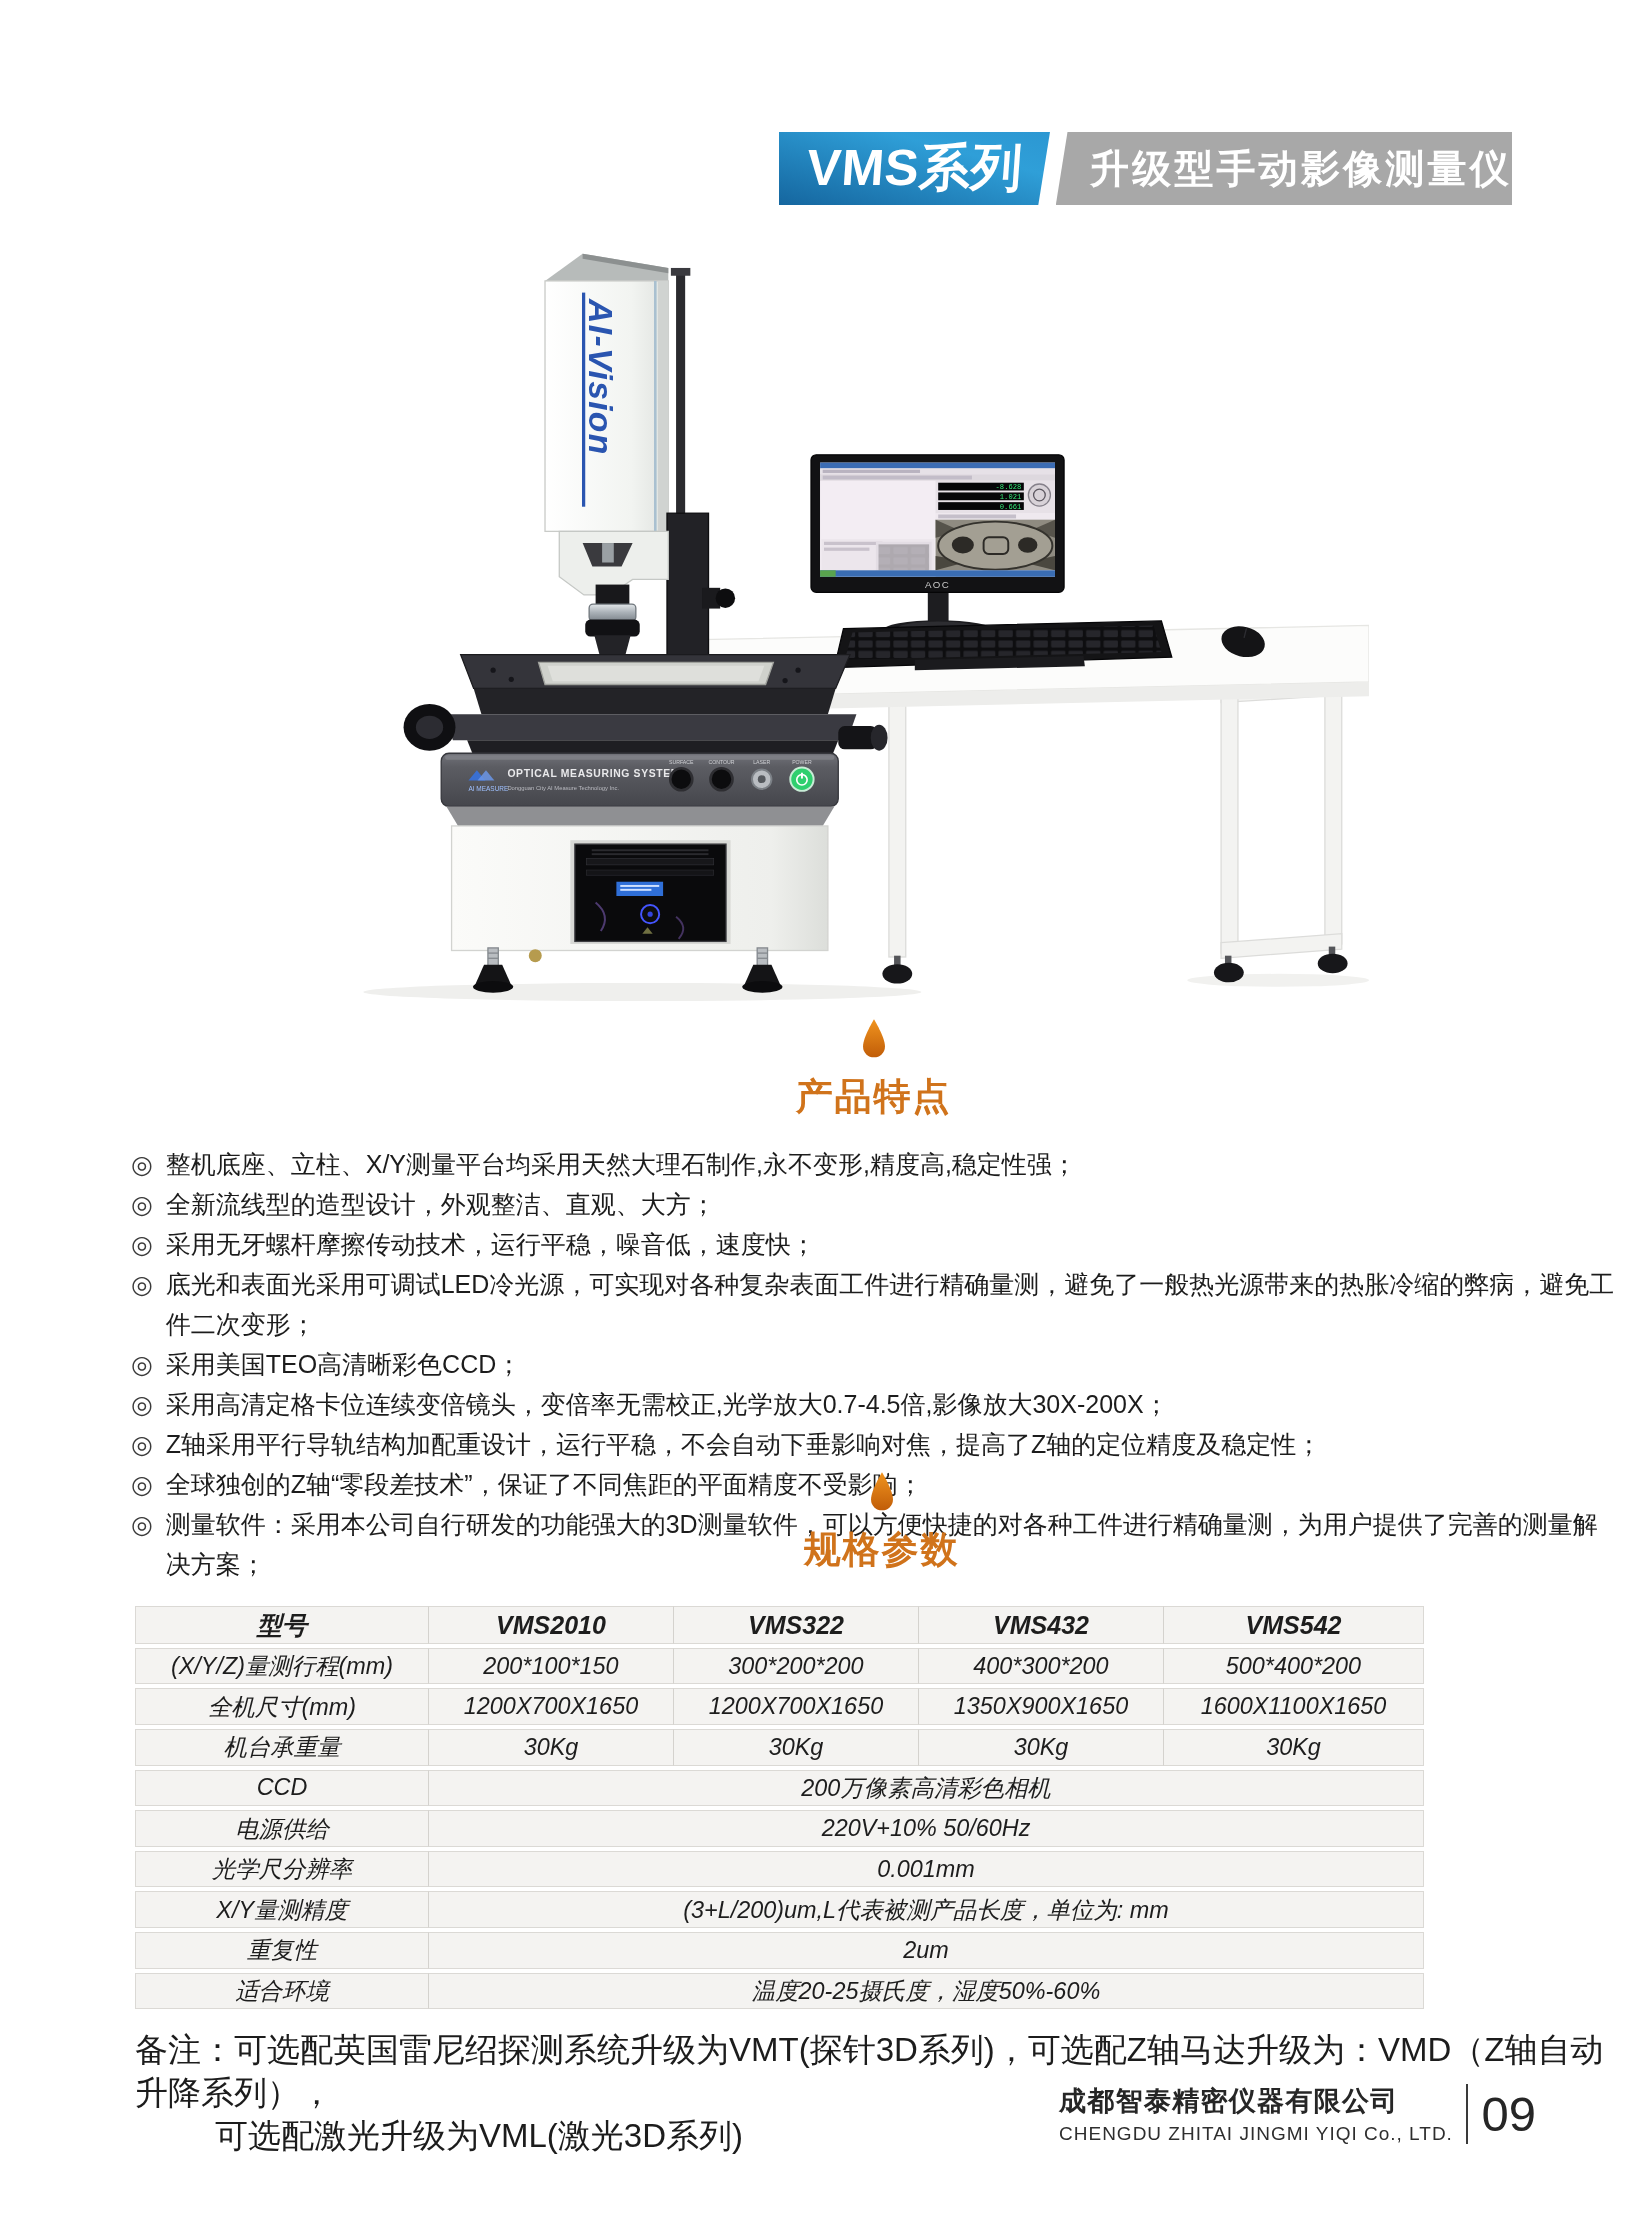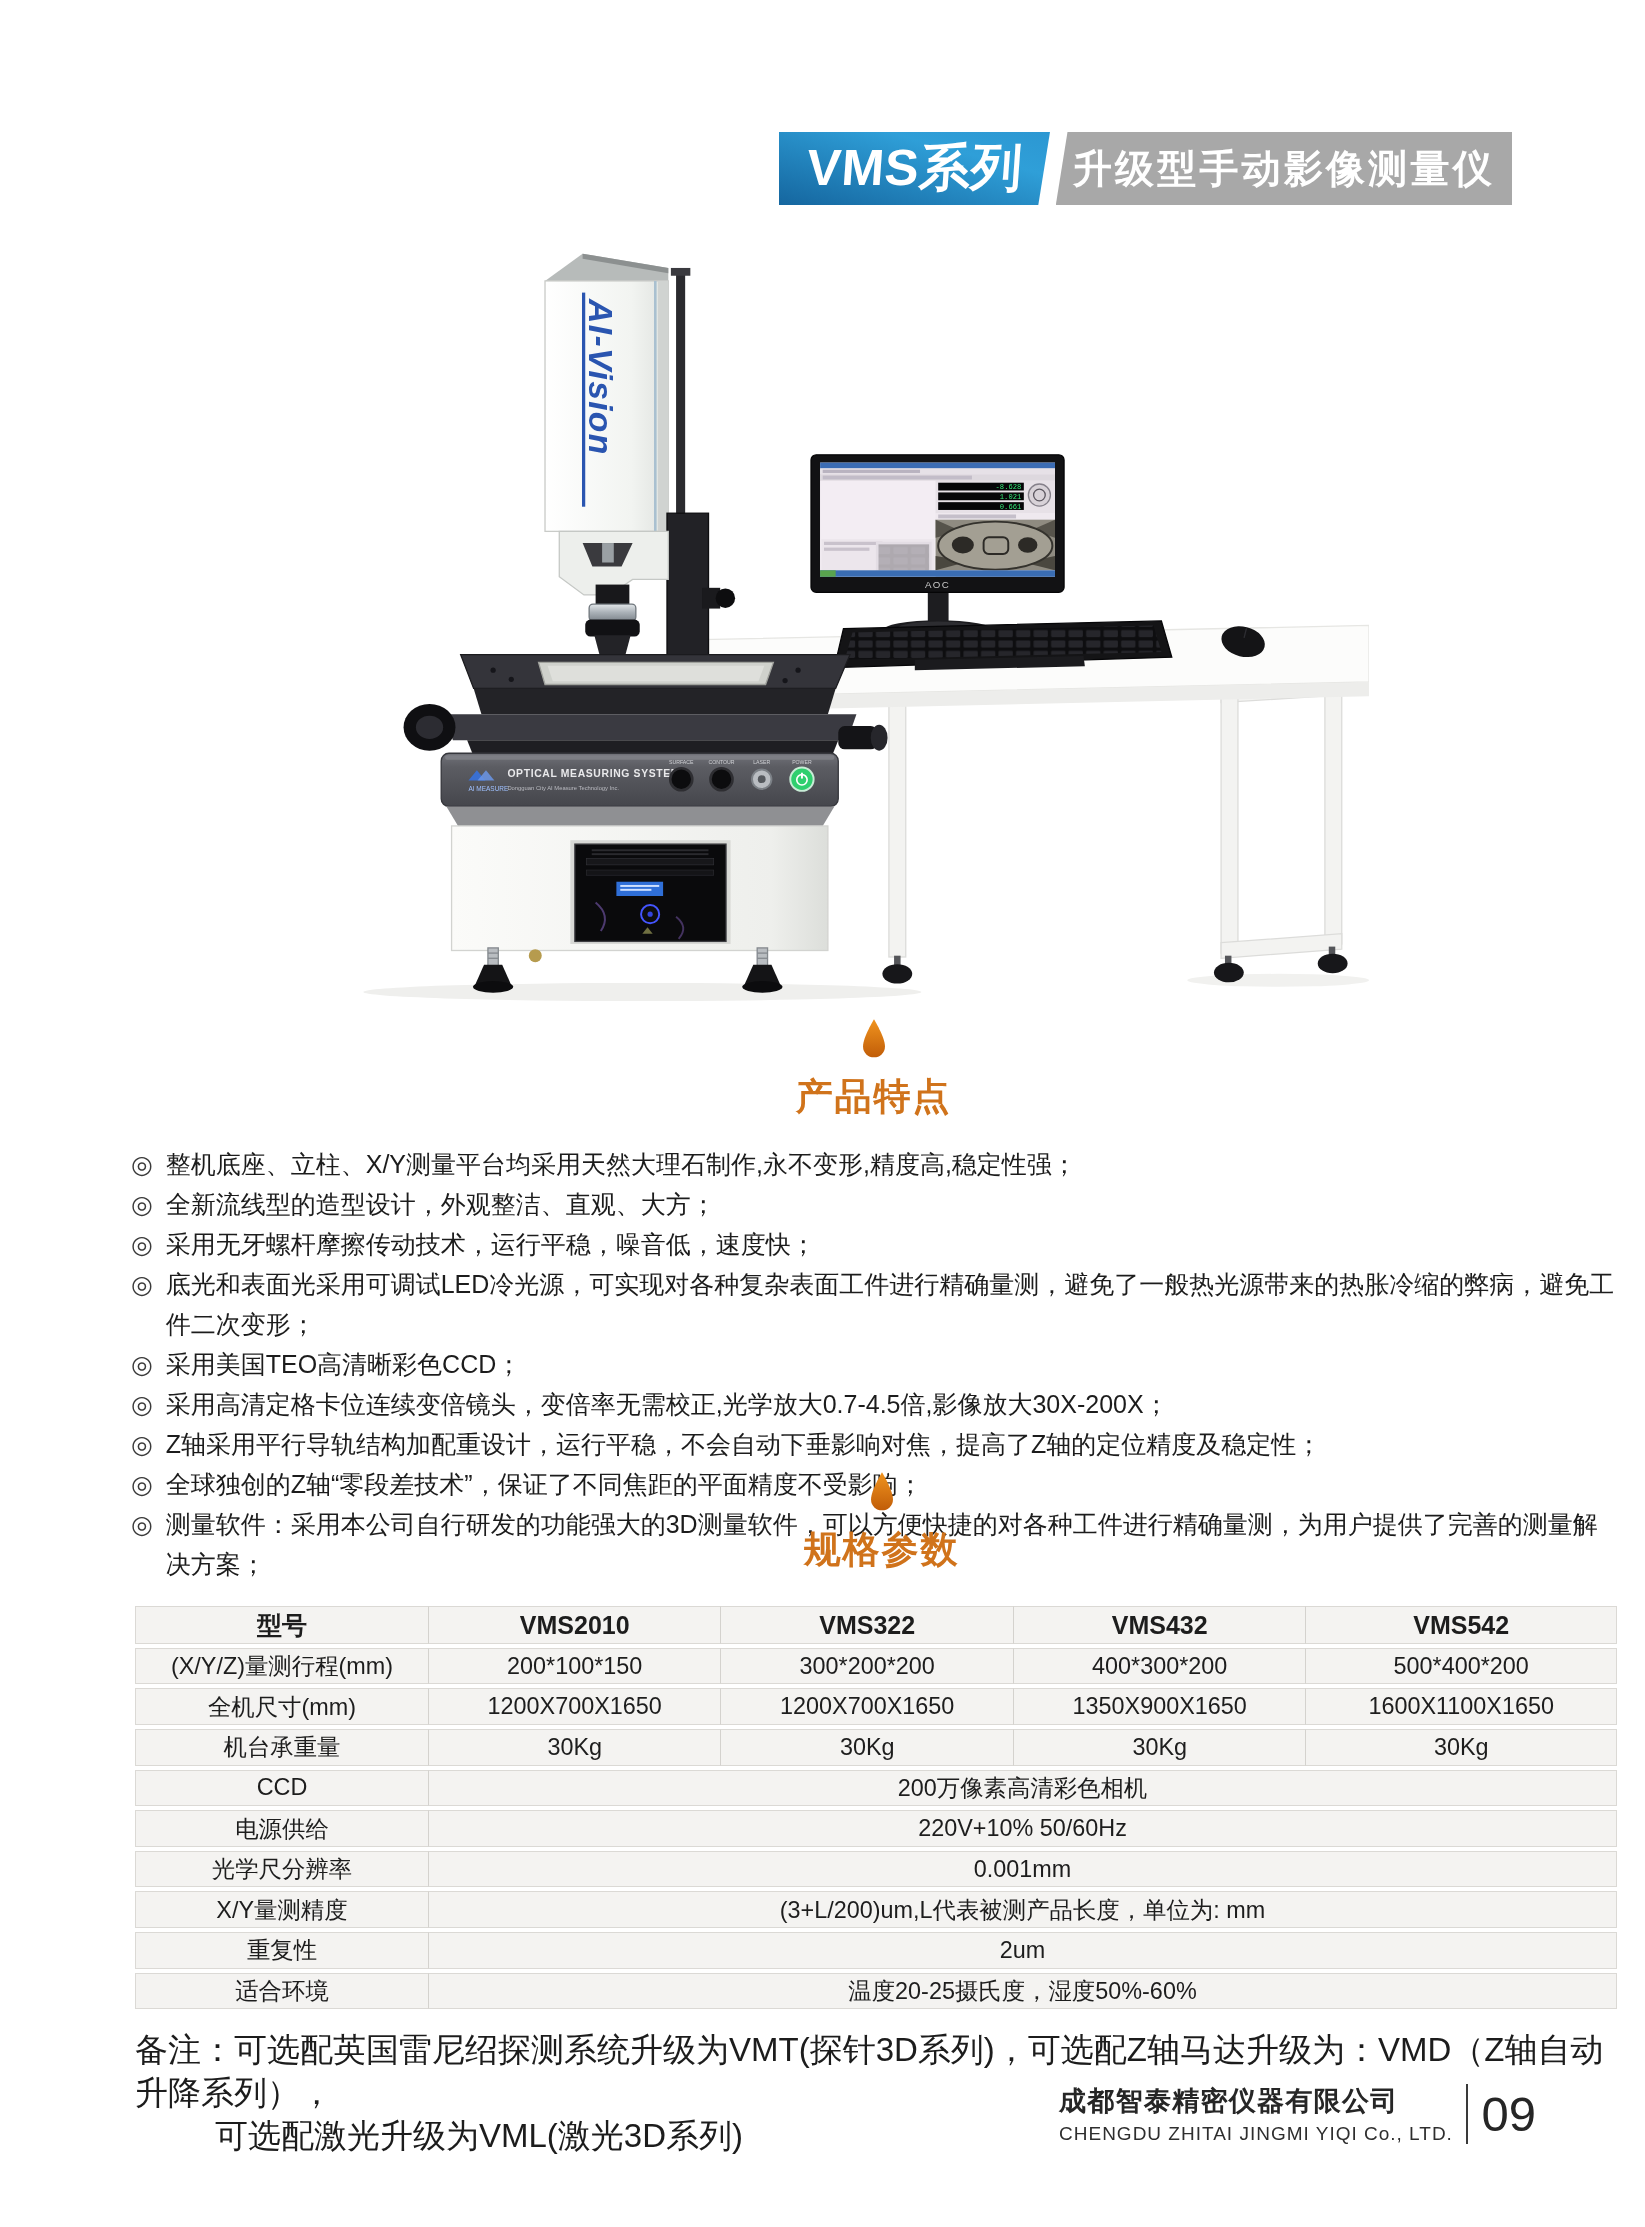--- a/index.html
+++ b/index.html
@@ -7,41 +7,41 @@
   .page{position:relative;width:1646px;height:2227px;background:#ffffff;overflow:hidden;}
 
   
   .header-band{position:absolute;left:779px;top:132px;width:733px;height:73px;display:flex;}
   .badge-blue{width:271px;height:73px;background:linear-gradient(to top right,#15669f,#2f9fd8 70%,#2c97d2);
     clip-path:polygon(0 0,100% 0,calc(100% - 11.7px) 100%,0 100%);
     display:flex;align-items:center;justify-content:center;}
   .badge-blue span{color:#fff;font-size:51px;font-weight:bold;transform:skewX(-4deg);letter-spacing:0.6px;}
   .badge-gray{flex:1;height:73px;margin-left:5.8px;background:#a8a8a8;
     clip-path:polygon(11.7px 0,100% 0,100% 100%,0 100%);
-    display:flex;align-items:center;justify-content:center;}
+    display:flex;align-items:center;justify-content:flex-end;}
   .badge-gray span{color:#fff;font-size:39px;font-weight:bold;letter-spacing:3.2px;}
 
   
   .photo{position:absolute;left:279px;top:234px;width:1090px;height:779px;}
 
   
   .section{position:absolute;left:127px;width:1493px;}
   .section-heading{display:flex;align-items:center;gap:14.3px;flex-direction:column;}
   .section-heading .drop{width:26px;height:40px;flex:0 0 auto;}
   .section-heading .txt{font-size:37px;font-weight:bold;color:#d0731b;letter-spacing:1.9px;}
 
   
   .features{top:1018px;}
   .feature-list{margin:22px 0 0 3.9px;padding:0;list-style:none;}
   .feature-list li{font-size:25px;line-height:40px;color:#1c1c1c;display:flex;gap:13px;}
   .feature-list .bullet{color:#3a3a3a;flex:0 0 auto;}
 
   
   .specs{top:1471px;padding-left:8px;}
-  .spec-table{margin-top:27px;width:1482px;border-collapse:separate;border-spacing:0 4.5px;font-size:23.4px;}
+  .spec-table{margin-top:27px;width:1289px;border-collapse:separate;border-spacing:0 4.5px;font-size:23.4px;font-style:italic;}
   .spec-table th,.spec-table td{background:#f4f3f1;height:32px;text-align:center;vertical-align:middle;
     border-top:1.3px solid #dbd9d5;border-bottom:1.3px solid #dbd9d5;padding:1.3px 6.5px;}
   .spec-table th:first-child,.spec-table td:first-child{border-left:1.3px solid #dbd9d5;width:279px;}
   .spec-table th:last-child,.spec-table td:last-child{border-right:1.3px solid #dbd9d5;margin-left:28px;}
   .spec-table th+th,.spec-table td+td{border-left:1.3px solid #d4d2ce;}
   .spec-table th{font-size:25px;font-weight:bold;}
   .spec-table td{font-weight:normal;}
   .notes{margin-top:14.3px;font-size:33px;line-height:43px;color:#1c1c1c;}
   .notes .line2{padding-left:80px;}
 

